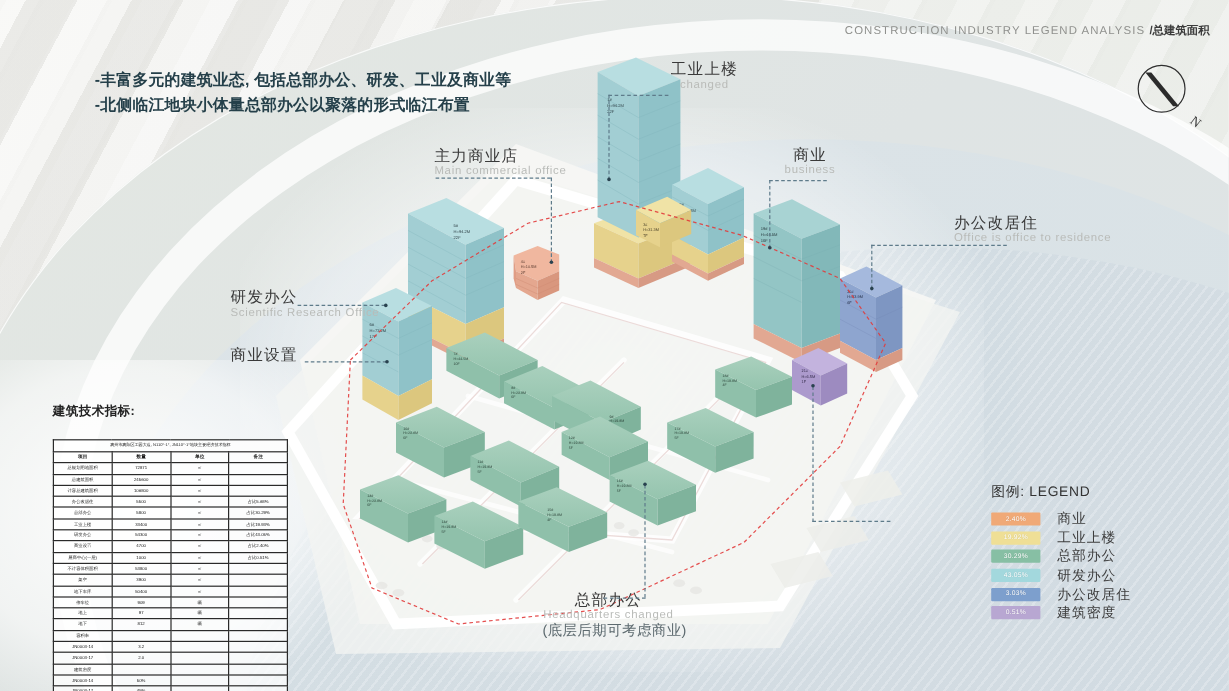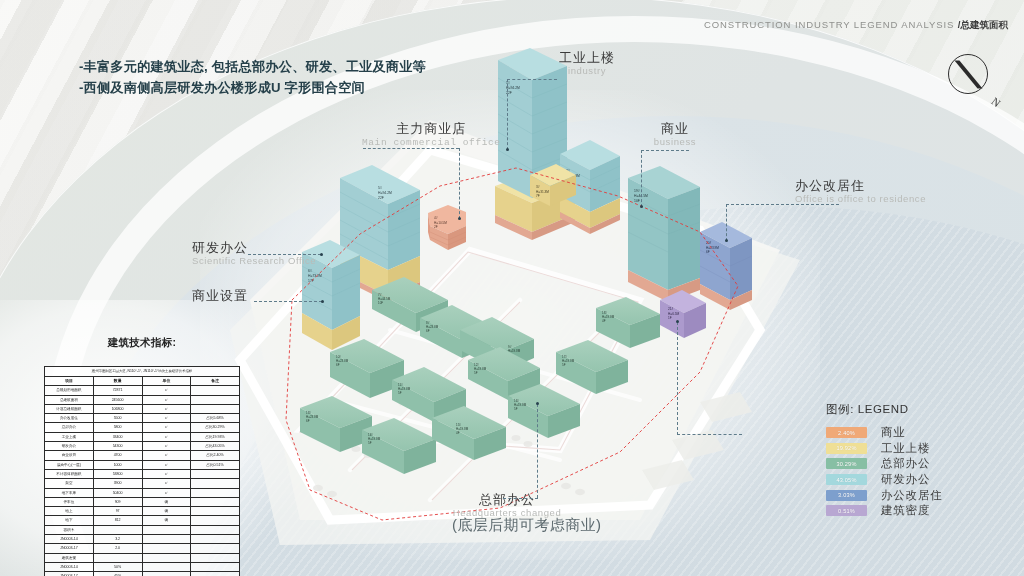--- a/index.html
+++ b/index.html
@@ -109,33 +109,33 @@
   .callout{position:absolute;}
   .callout .cn{
     font-size:13px;color:#3a3a3a;letter-spacing:1px;white-space:nowrap;
     line-height:15px;
   }
   .callout .en{
     font-size:9.5px;color:#b9bbb8;letter-spacing:.6px;white-space:nowrap;
     line-height:12px;
   }
   .callout .sub{
-    font-size:15px;color:#5d6a6f;letter-spacing:.4px;white-space:nowrap;line-height:12px;
+    font-size:12px;color:#5d6a6f;letter-spacing:.4px;white-space:nowrap;line-height:12px;
   }
   .leader{position:absolute;border-color:#5e7b8a;}
   .lead-h{border-top:1px dashed #5e7b8a;height:0;}
   .lead-v{border-left:1px dashed #5e7b8a;width:0;}
   .dot{position:absolute;width:3px;height:3px;background:#29424f;border-radius:50%;}
 
   
   #siteplan{position:absolute;left:0;top:0;width:1024px;height:576px;}
 
   
   .tablewrap{position:absolute;left:44px;top:336px;width:196px;}
-  .tabletitle{font-size:10.5px;font-weight:bold;color:#222;margin-bottom:16px;letter-spacing:.3px;text-align:center;}
+  .tabletitle{font-size:10.5px;font-weight:bold;color:#222;margin-bottom:16px;letter-spacing:.3px;}
   table.tech{
     border-collapse:collapse;width:196px;background:rgba(255,255,255,.72);
     font-size:3.6px;color:#1b1b1b;table-layout:fixed;
   }
   table.tech td,table.tech th{
     border:0.5px solid #2a2a2a;padding:0px 1px;height:8.3px;line-height:8.3px;
     text-align:center;overflow:hidden;white-space:nowrap;font-weight:normal;
   }
   table.tech .cap{font-size:3.4px;height:9px;line-height:9px;}
   table.tech .hd{font-weight:bold;font-size:3.9px;}
@@ -509,26 +509,26 @@
   <div class="compass">
     <div class="circle"></div>
     <svg class="needle" viewBox="0 0 40 40">
       <polygon points="3,3 9,3 37,37 31,37" fill="#2b2b2b"></polygon>
     </svg>
     <span class="nlabel">N</span>
   </div>
 
   <div class="bullets">
     <div>-丰富多元的建筑业态, 包括总部办公、研发、工业及商业等</div>
-    <div>-西侧及南侧高层研发办公楼形成U 字形围合空间</div>
+    <div>-北侧临江地块小体量总部办公以聚落的形式临江布置</div>
   </div>
 
   <div class="callout" style="left:532px;top:50px;text-align:center;width:110px;">
     <div class="cn">工业上楼</div>
-    <div class="en">industry</div>
+    <div class="en">changed</div>
   </div>
   <div class="leader lead-h" style="left:507px;top:79px;width:50px;"></div>
   <div class="leader lead-v" style="left:507px;top:79px;height:71px;"></div>
   <div class="dot" style="left:505.5px;top:148px;"></div>
 
   <div class="callout" style="left:640px;top:121px;text-align:center;width:70px;">
     <div class="cn">商业</div>
     <div class="en">business</div>
   </div>
   <div class="leader lead-h" style="left:641px;top:150px;width:48px;"></div>
@@ -536,21 +536,21 @@
   <div class="dot" style="left:639.5px;top:205px;"></div>
 
   <div class="callout" style="left:795px;top:178px;text-align:left;">
     <div class="cn">办公改居住</div>
     <div class="en">Office is office to residence</div>
   </div>
   <div class="leader lead-h" style="left:726px;top:204px;width:113px;"></div>
   <div class="leader lead-v" style="left:726px;top:204px;height:37px;"></div>
   <div class="dot" style="left:724.5px;top:239px;"></div>
 
-  <div class="callout" style="left:362px;top:122px;text-align:center;font-family:Liberation Mono, monospace;">
+  <div class="callout" style="left:362px;top:122px;text-align:left;">
     <div class="cn">主力商业店</div>
     <div class="en">Main commercial office</div>
   </div>
   <div class="leader lead-h" style="left:363px;top:148px;width:96px;"></div>
   <div class="leader lead-v" style="left:459px;top:148px;height:71px;"></div>
   <div class="dot" style="left:457.5px;top:217px;"></div>
 
   <div class="callout" style="left:192px;top:240px;text-align:left;">
     <div class="cn">研发办公</div>
     <div class="en">Scientific Research Office</div>

